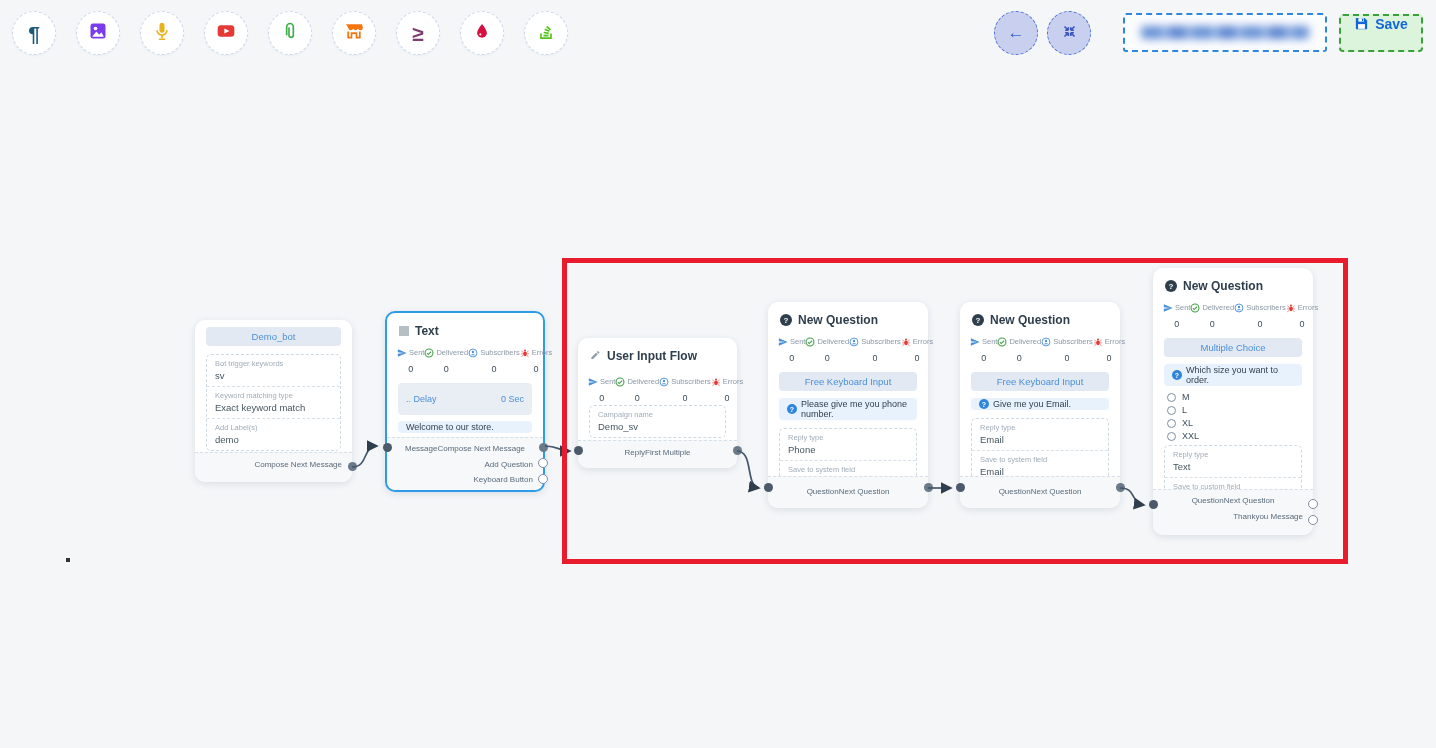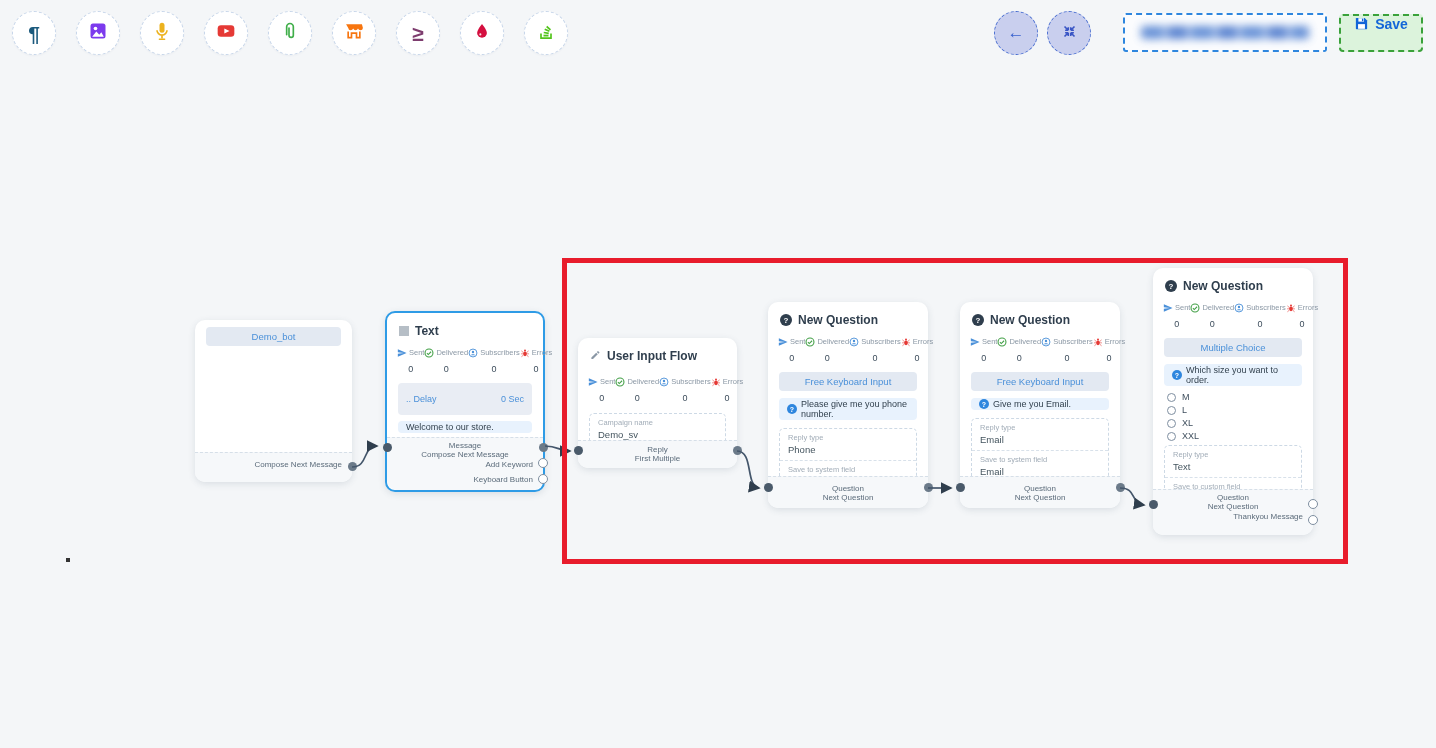--- a/index.html
+++ b/index.html
@@ -61,21 +61,21 @@
 
   .radios { margin:6px 14px 2px; }
   .radio-row { display:flex; align-items:center; gap:6px; margin-bottom:3px; cursor:pointer; }
   .radio { width:9px; height:9px; border:1.5px solid #7e8ea0; border-radius:50%; background:#fff; }
   .radio-label { font-size:9px; color:#3d4d5c; }
 
   .node-footer { position:absolute; left:0; right:0; bottom:0; background:#f6f8fa;
     border-top:1px dashed #d6dfe8; border-radius:0 0 10px 10px; padding:4px 10px 5px; }
   .frow { height:15.4px; display:flex; align-items:center; font-size:8px; color:#5b6b7a; }
   .frow.right { justify-content:flex-end; }
-  .frow.split { justify-content:flex-start;flex-direction:column; }
+  .frow.split { justify-content:center; }
 
   .port { position:absolute; border-radius:50%; z-index:4; cursor:crosshair; }
   .port.filled { width:9px; height:9px; background:#6b7a89; }
   .port.dark { width:9px; height:9px; background:#4a5a6a; }
   .port.ring { width:10px; height:10px; background:#fff; border:1.5px solid #7e8ea0; }
   .port.in { left:-4.5px; } .port.out { right:-4.5px; }
 
   #edges { position:absolute; left:0; top:0; z-index:5; pointer-events:none; }
   .red-frame { position:absolute; left:562px; top:258px; width:786px; height:306px;
     border:5px solid #e81c2c; z-index:6; pointer-events:none; }
@@ -159,20 +159,34 @@
         <path d="M4 3h13l4 4v13a1 1 0 0 1-1 1H4a1 1 0 0 1-1-1V4a1 1 0 0 1 1-1z" fill="#1266d8"></path>
         <rect x="7" y="3.5" width="9" height="5.5" fill="#fff"></rect>
         <rect x="12.7" y="4.3" width="2.3" height="4" fill="#1266d8"></rect>
         <rect x="6.5" y="13" width="11" height="7.5" fill="#fff"></rect>
       </svg></span>
   <span>Save</span>
 </div>
 
 <div class="node" style="left:195px; top:320px; width:157px; height:162px;">
   <div class="pill">Demo_bot</div>
+  <div class="fieldbox">
+    <div class="fieldrow">
+      <div class="flabel">Bot trigger keywords</div>
+      <div class="fvalue">sv</div>
+    </div>
+    <div class="fieldrow">
+      <div class="flabel">Keyword matching type</div>
+      <div class="fvalue">Exact keyword match</div>
+    </div>
+    <div class="fieldrow">
+      <div class="flabel">Add Label(s)</div>
+      <div class="fvalue">demo</div>
+    </div>
+  </div>
   <div class="node-footer" style="height:30px;">
     <div class="frow right">Compose Next Message</div>
   </div>
   <div class="port filled out" style="top:142px;"></div>
 </div>
 
 <div class="node selected" style="left:385px; top:311px; width:160px; height:181px;">
   <div class="node-header">
     <span class="sq-icon"></span>
     <span>Text</span>
@@ -225,21 +239,21 @@
     <span>0 Sec</span>
   </div>
   <div class="msg-box" style="margin-top:6px;">
       <span>Welcome to our store.</span>
     </div>
   <div class="node-footer" style="height:53px; padding-top:3px;">
     <div class="frow split">
         <span>Message</span>
         <span>Compose Next Message</span>
       </div>
-    <div class="frow right">Add Keyword</div>
+    <div class="frow right">Add Question</div>
     <div class="frow right">Keyboard Button</div>
   </div>
   <div class="port dark in" style="top:130px;"></div>
   <div class="port filled out" style="top:130px;"></div>
   <div class="port ring out" style="top:145px; right:-5px;"></div>
   <div class="port ring out" style="top:161px; right:-5px;"></div>
 </div>
 
 <div class="node" style="left:578px; top:338px; width:159px; height:130px;">
   <div class="node-header">
@@ -285,21 +299,21 @@
           <span><svg width="10" height="10" viewBox="0 0 24 24" fill="#e53935" stroke="#e53935" stroke-width="1.6">
               <ellipse cx="12" cy="14" rx="4.6" ry="5.6" stroke="none"></ellipse>
               <circle cx="12" cy="6" r="2.4" stroke="none"></circle>
               <path d="M7 10L3.5 7M17 10l3.5-3M6.8 14H2.8M17.2 14h4M7 18l-3.5 3M17 18l3.5 3" fill="none"></path>
             </svg></span>
           <span>Errors</span>
         </div>
         <div class="stat-val">0</div>
       </div>
   </div>
-  <div class="fieldbox" style="margin-top:8px;">
+  <div class="fieldbox" style="margin-top:0;">
     <div class="fieldrow">
       <div class="flabel">Campaign name</div>
       <div class="fvalue">Demo_sv</div>
     </div>
   </div>
   <div class="node-footer" style="height:28px;">
     <div class="frow split">
         <span>Reply</span>
         <span>First Multiple</span>
       </div>

